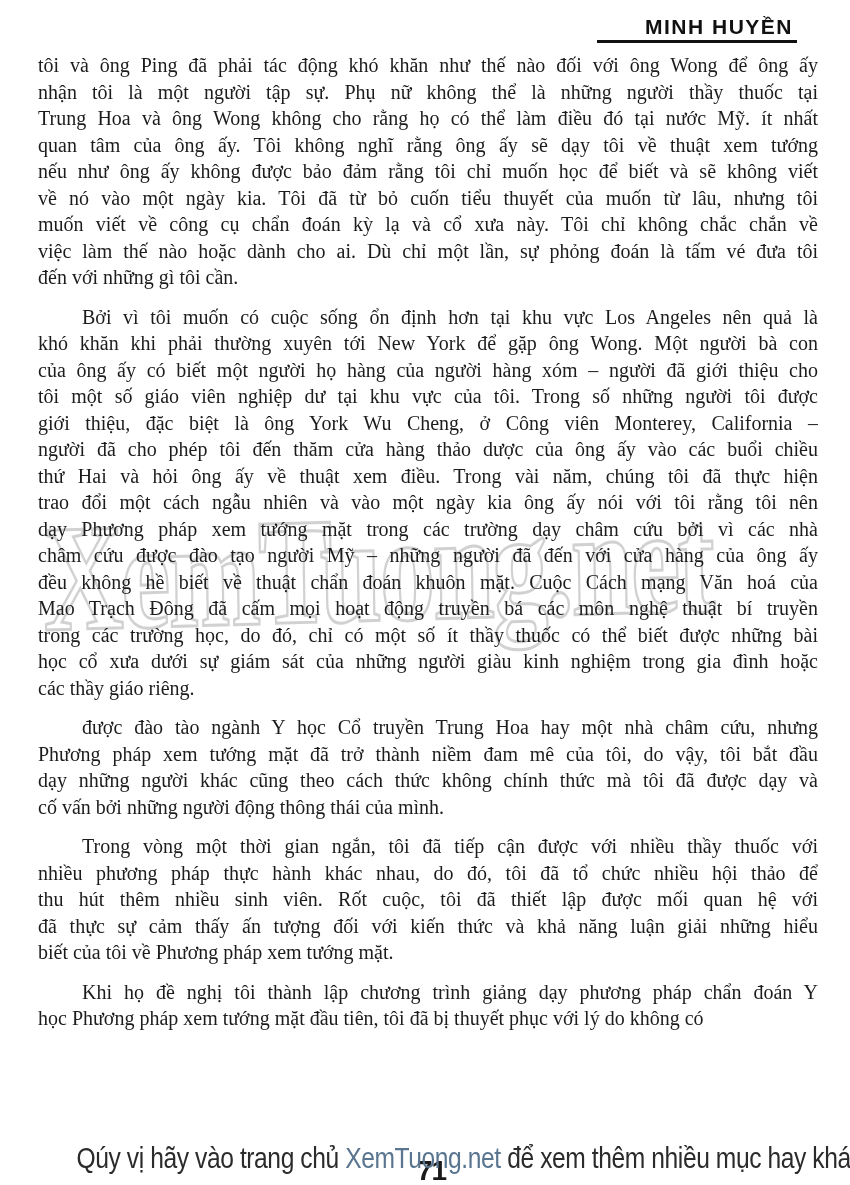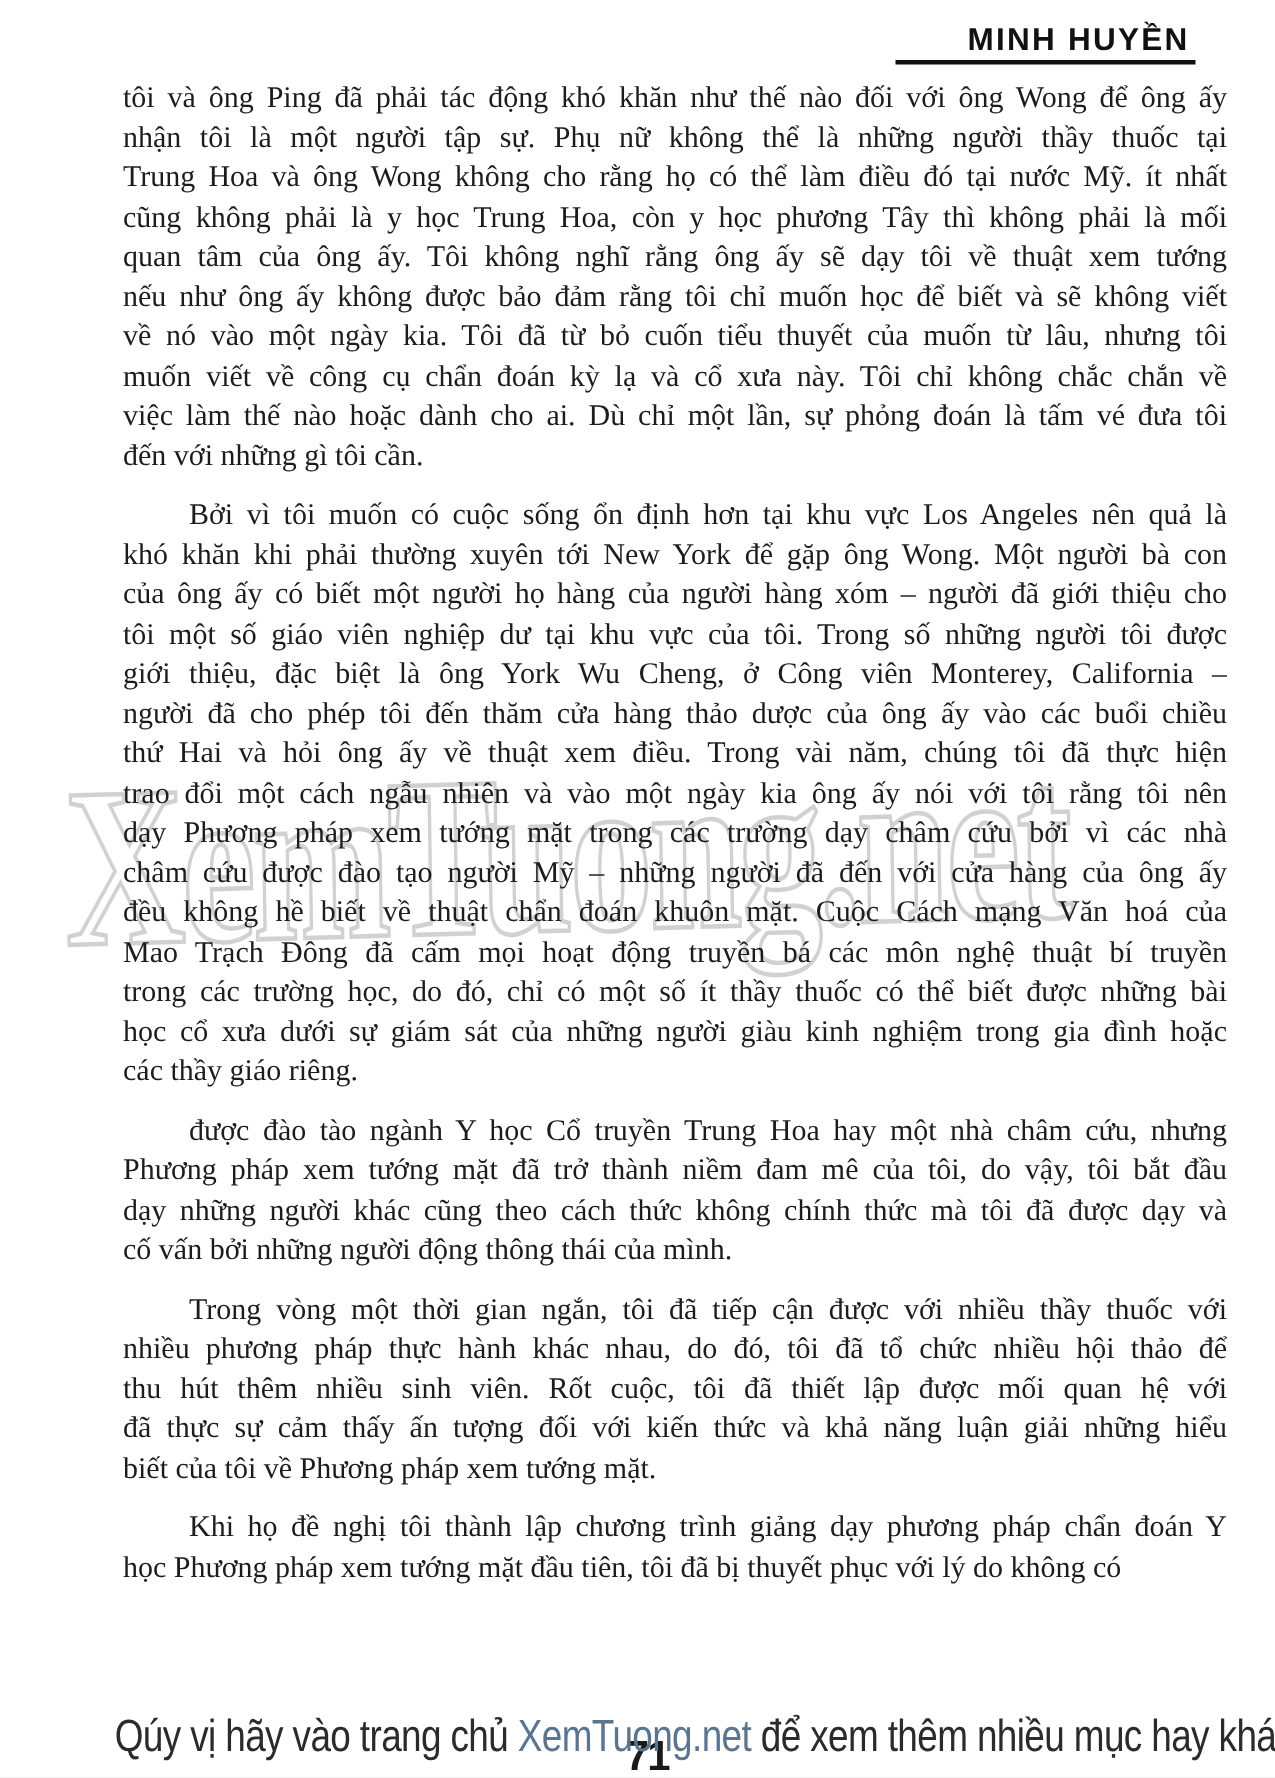--- a/index.html
+++ b/index.html
@@ -43,21 +43,21 @@
     position:absolute;left:38px;top:52px;width:780px;
     z-index:1;
     font-size:20px;
   }
   .paragraph{margin:0 0 13px 0;}
   .paragraph:last-child{margin-bottom:0;}
   .line{
     height:26.5px;line-height:26.5px;
     text-align:justify;
     text-align-last:justify;
-    overflow:hidden;white-space:nowrap;margin-left:44px;
+    overflow:hidden;white-space:nowrap;
   }
   .line.last{text-align-last:left;}
   .paragraph.indent .line:first-child{text-indent:44px;}
   
   .footer{
     position:absolute;left:0;top:1141px;width:850px;
     z-index:2;
     text-align:center;
     font-family:"Liberation Sans", sans-serif;
     font-size:30px;line-height:34px;letter-spacing:-0.5px;
@@ -83,21 +83,20 @@
   <div class="header-title">MINH HUYỀN</div>
   <div class="header-rule"></div>
 
   <div class="watermark">XemTuong.net</div>
 
   <main class="body-text" id="body-text">
       <div class="paragraph">
         <div class="line">tôi và ông Ping đã phải tác động khó khăn như thế nào đối với ông Wong để ông ấy</div>
         <div class="line">nhận tôi là một người tập sự. Phụ nữ không thể là những người thầy thuốc tại</div>
         <div class="line">Trung Hoa và ông Wong không cho rằng họ có thể làm điều đó tại nước Mỹ. ít nhất</div>
-        <div class="line">cũng không phải là y học Trung Hoa, còn y học phương Tây thì không phải là mối</div>
         <div class="line">quan tâm của ông ấy. Tôi không nghĩ rằng ông ấy sẽ dạy tôi về thuật xem tướng</div>
         <div class="line">nếu như ông ấy không được bảo đảm rằng tôi chỉ muốn học để biết và sẽ không viết</div>
         <div class="line">về nó vào một ngày kia. Tôi đã từ bỏ cuốn tiểu thuyết của muốn từ lâu, nhưng tôi</div>
         <div class="line">muốn viết về công cụ chẩn đoán kỳ lạ và cổ xưa này. Tôi chỉ không chắc chắn về</div>
         <div class="line">việc làm thế nào hoặc dành cho ai. Dù chỉ một lần, sự phỏng đoán là tấm vé đưa tôi</div>
         <div class="line last">đến với những gì tôi cần.</div>
       </div>
       <div class="paragraph indent">
         <div class="line">Bởi vì tôi muốn có cuộc sống ổn định hơn tại khu vực Los Angeles nên quả là</div>
         <div class="line">khó khăn khi phải thường xuyên tới New York để gặp ông Wong. Một người bà con</div>

